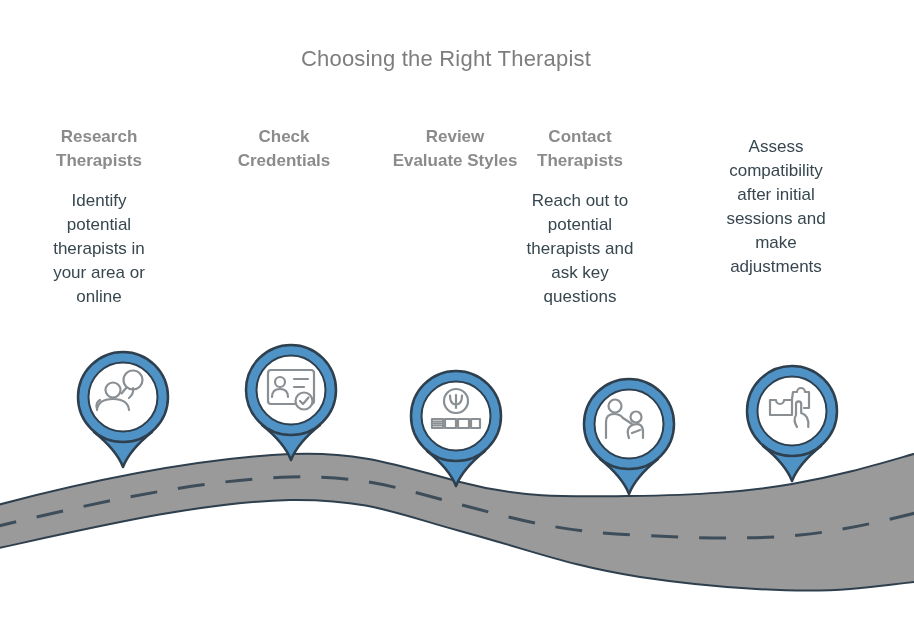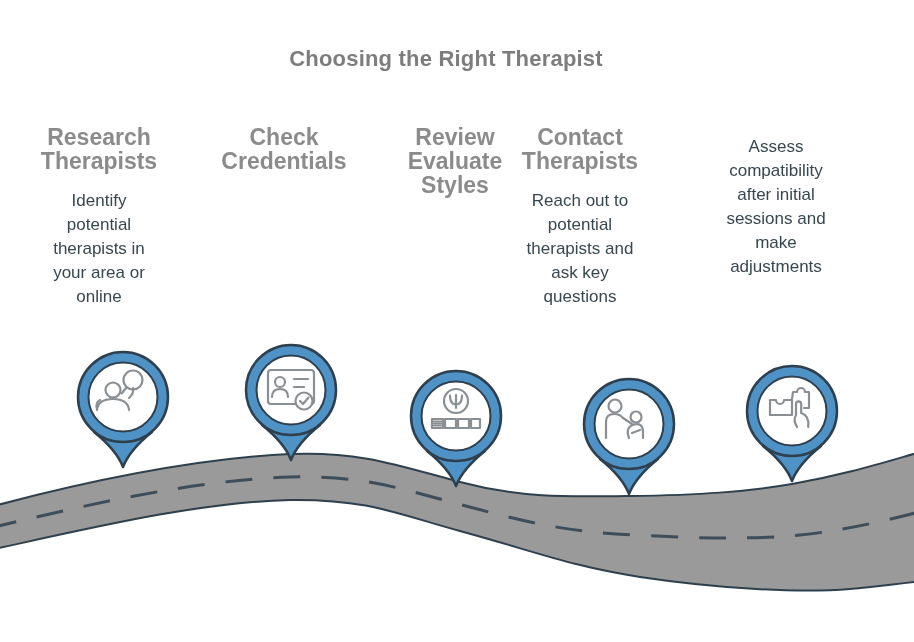--- a/index.html
+++ b/index.html
@@ -12,27 +12,27 @@
     --body-text:#37474f;
     --icon-gray:#8a8f94;
   }
   html,body{margin:0;padding:0;background:#fff;}
   #canvas{
     position:relative;width:914px;height:642px;background:#ffffff;
     overflow:hidden;font-family:"Liberation Sans", sans-serif;
   }
   .title{
     position:absolute;top:46px;left:0;width:892px;text-align:center;
-    font-size:22px;font-weight:bold;color:var(--title-gray);letter-spacing:.2px;
+    font-size:22px;font-weight:normal;color:var(--title-gray);letter-spacing:.2px;
   }
   .step-col{
     position:absolute;top:125px;width:160px;text-align:center;
   }
   .step-heading{
-    font-size:23px;font-weight:bold;color:var(--header-gray);
+    font-size:17px;font-weight:bold;color:var(--header-gray);
     line-height:24px;white-space:pre-line;margin:0 0 16px 0;
   }
   .step-desc{
     font-size:17px;color:var(--body-text);
     line-height:24px;white-space:pre-line;margin:10px;
   }
   .col-1{left:19px;}  .col-2{left:204px;} .col-3{left:375px;}
   .col-4{left:500px;} .col-5{left:696px;}
 
   .road-svg{position:absolute;left:0;top:0;z-index:1;}

